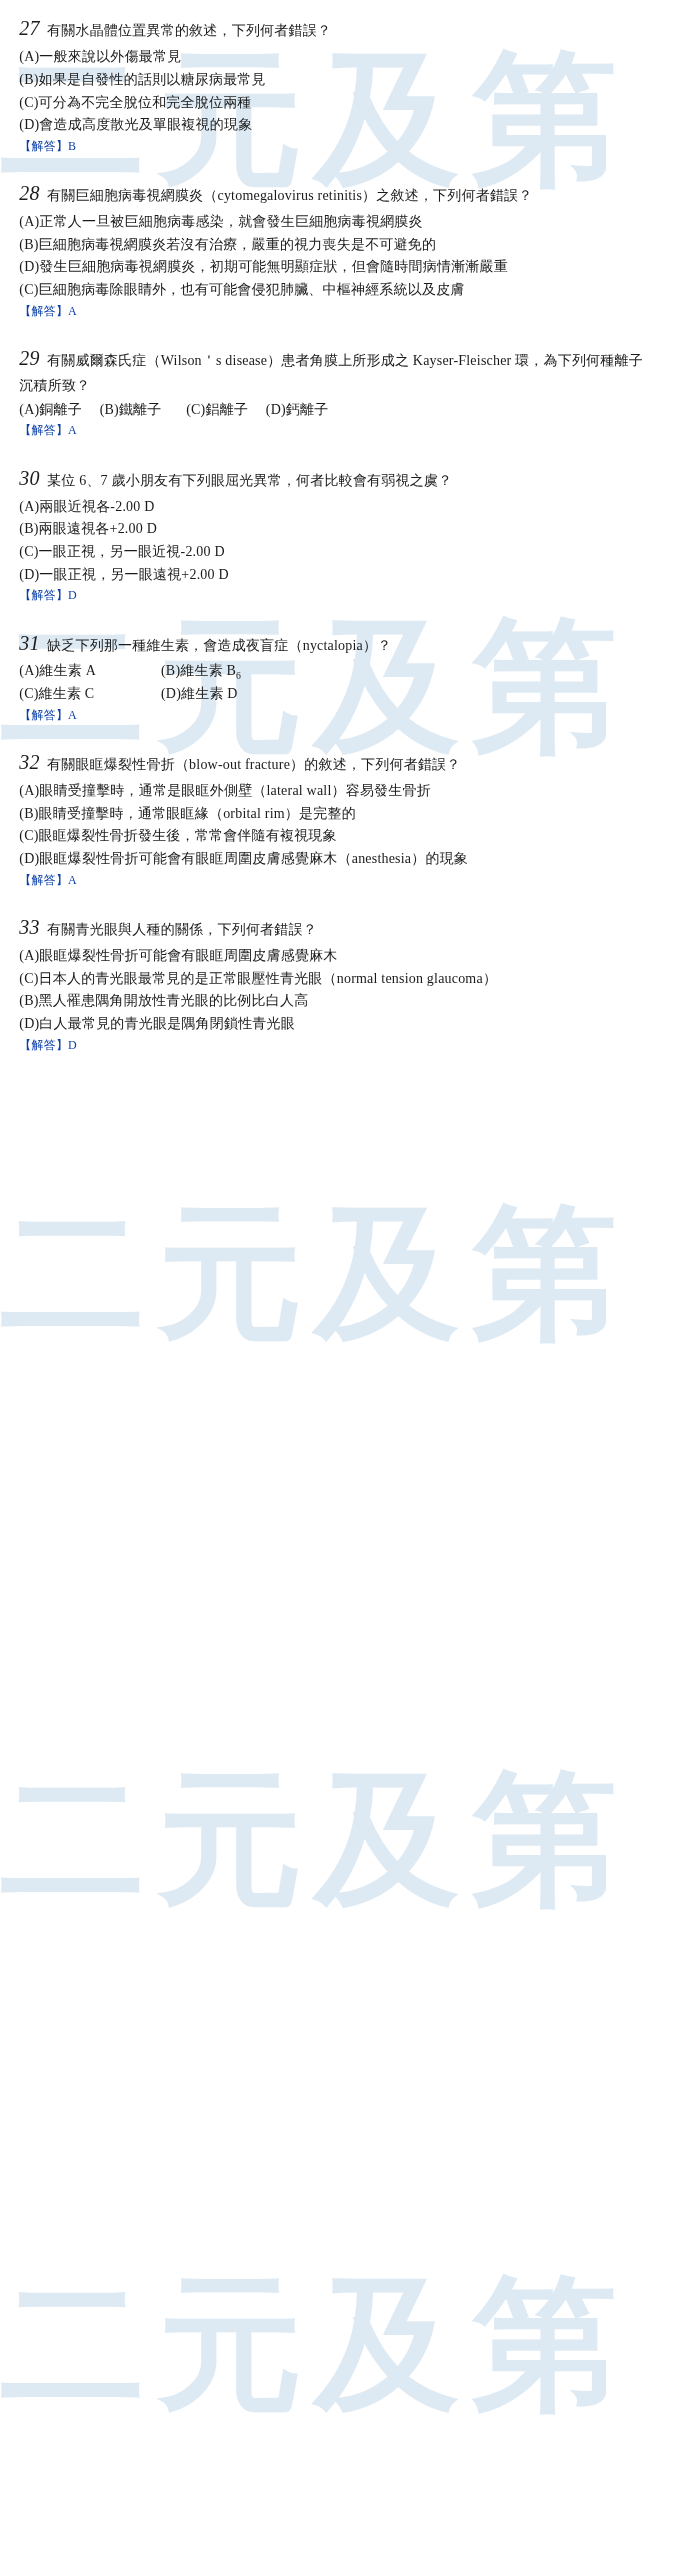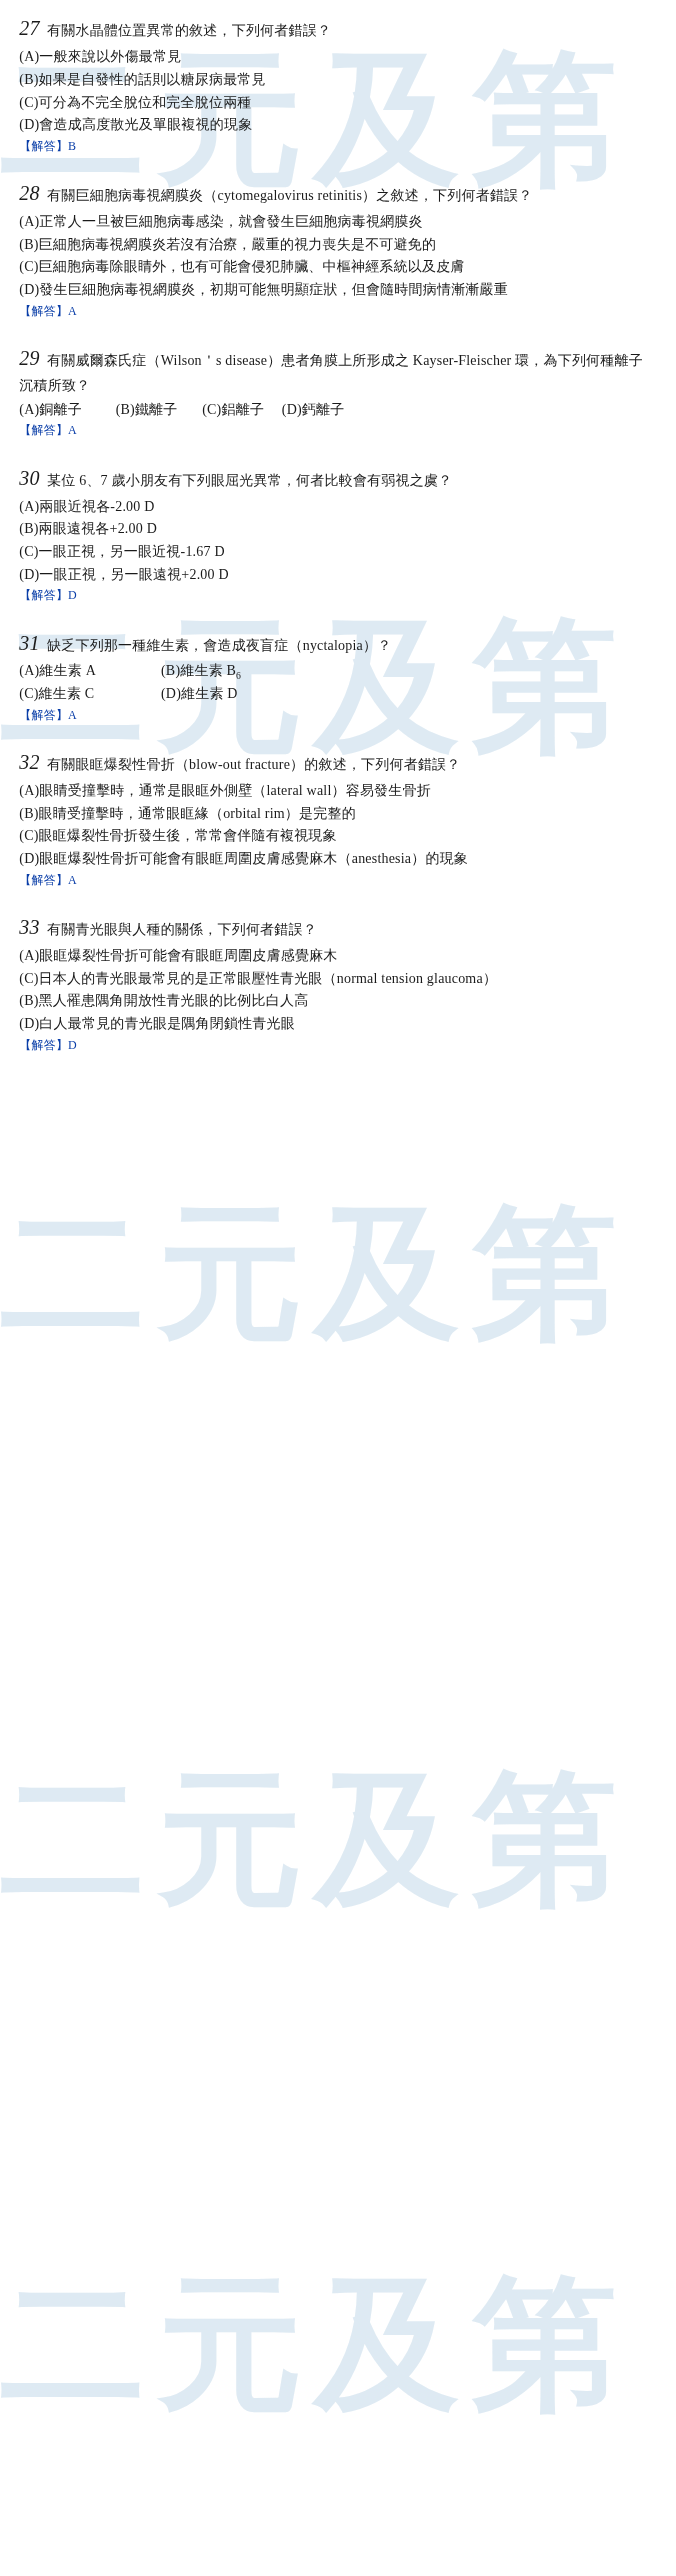--- a/index.html
+++ b/index.html
@@ -73,21 +73,21 @@
     line-height: 1.62;
     margin: 0;
     letter-spacing: 0.2px;
   }
   .opt.two-col {
     display: block;
   }
   .opt .col {
     display: inline-block;
   }
-  .opt .gap-a { margin-right: 30px; }
+  .opt .gap-a { margin-right: 14px; }
   .opt .gap-b { margin-right: 21px; }
   .opt .gap-c { margin-right: 14px; }
   .ans {
     font-size: 12px;
     line-height: 1.62;
     margin: 0;
     color: #0a3ea8;
     letter-spacing: 0.2px;
   }
   .ans .letter {
@@ -128,22 +128,22 @@
       </p>
     </div>
 
     <div class="q-block">
       <p class="q-stem">
         <span class="q-num">28</span>&nbsp;
         <span>有關巨細胞病毒視網膜炎（cytomegalovirus retinitis）之敘述，下列何者錯誤？</span>
       </p>
       <p class="opt">(A)正常人一旦被巨細胞病毒感染，就會發生巨細胞病毒視網膜炎</p>
       <p class="opt">(B)巨細胞病毒視網膜炎若沒有治療，嚴重的視力喪失是不可避免的</p>
+      <p class="opt">(D)發生巨細胞病毒視網膜炎，初期可能無明顯症狀，但會隨時間病情漸漸嚴重</p>
       <p class="opt">(C)巨細胞病毒除眼睛外，也有可能會侵犯肺臟、中樞神經系統以及皮膚</p>
-      <p class="opt">(D)發生巨細胞病毒視網膜炎，初期可能無明顯症狀，但會隨時間病情漸漸嚴重</p>
       <p class="ans">
         <span>【解答】</span><span class="letter">A</span>
       </p>
     </div>
 
     <div class="q-block">
       <p class="q-stem">
         <span class="q-num">29</span>&nbsp;
         <span>有關威爾森氏症（Wilson＇s disease）患者角膜上所形成之 Kayser-Fleischer 環，為下列何種離子沉積所致？</span>
       </p>
@@ -158,21 +158,21 @@
       </p>
     </div>
 
     <div class="q-block">
       <p class="q-stem">
         <span class="q-num">30</span>&nbsp;
         <span>某位 6、7 歲小朋友有下列眼屈光異常，何者比較會有弱視之虞？</span>
       </p>
       <p class="opt">(A)兩眼近視各-2.00 D</p>
       <p class="opt">(B)兩眼遠視各+2.00 D</p>
-      <p class="opt">(C)一眼正視，另一眼近視-1.67 D</p>
+      <p class="opt">(C)一眼正視，另一眼近視-2.00 D</p>
       <p class="opt">(D)一眼正視，另一眼遠視+2.00 D</p>
       <p class="ans">
         <span>【解答】</span><span class="letter">D</span>
       </p>
     </div>
 
     <div class="q-block">
       <p class="q-stem">
         <span class="q-num">31</span>&nbsp;
         <span>缺乏下列那一種維生素，會造成夜盲症（nyctalopia）？</span>

